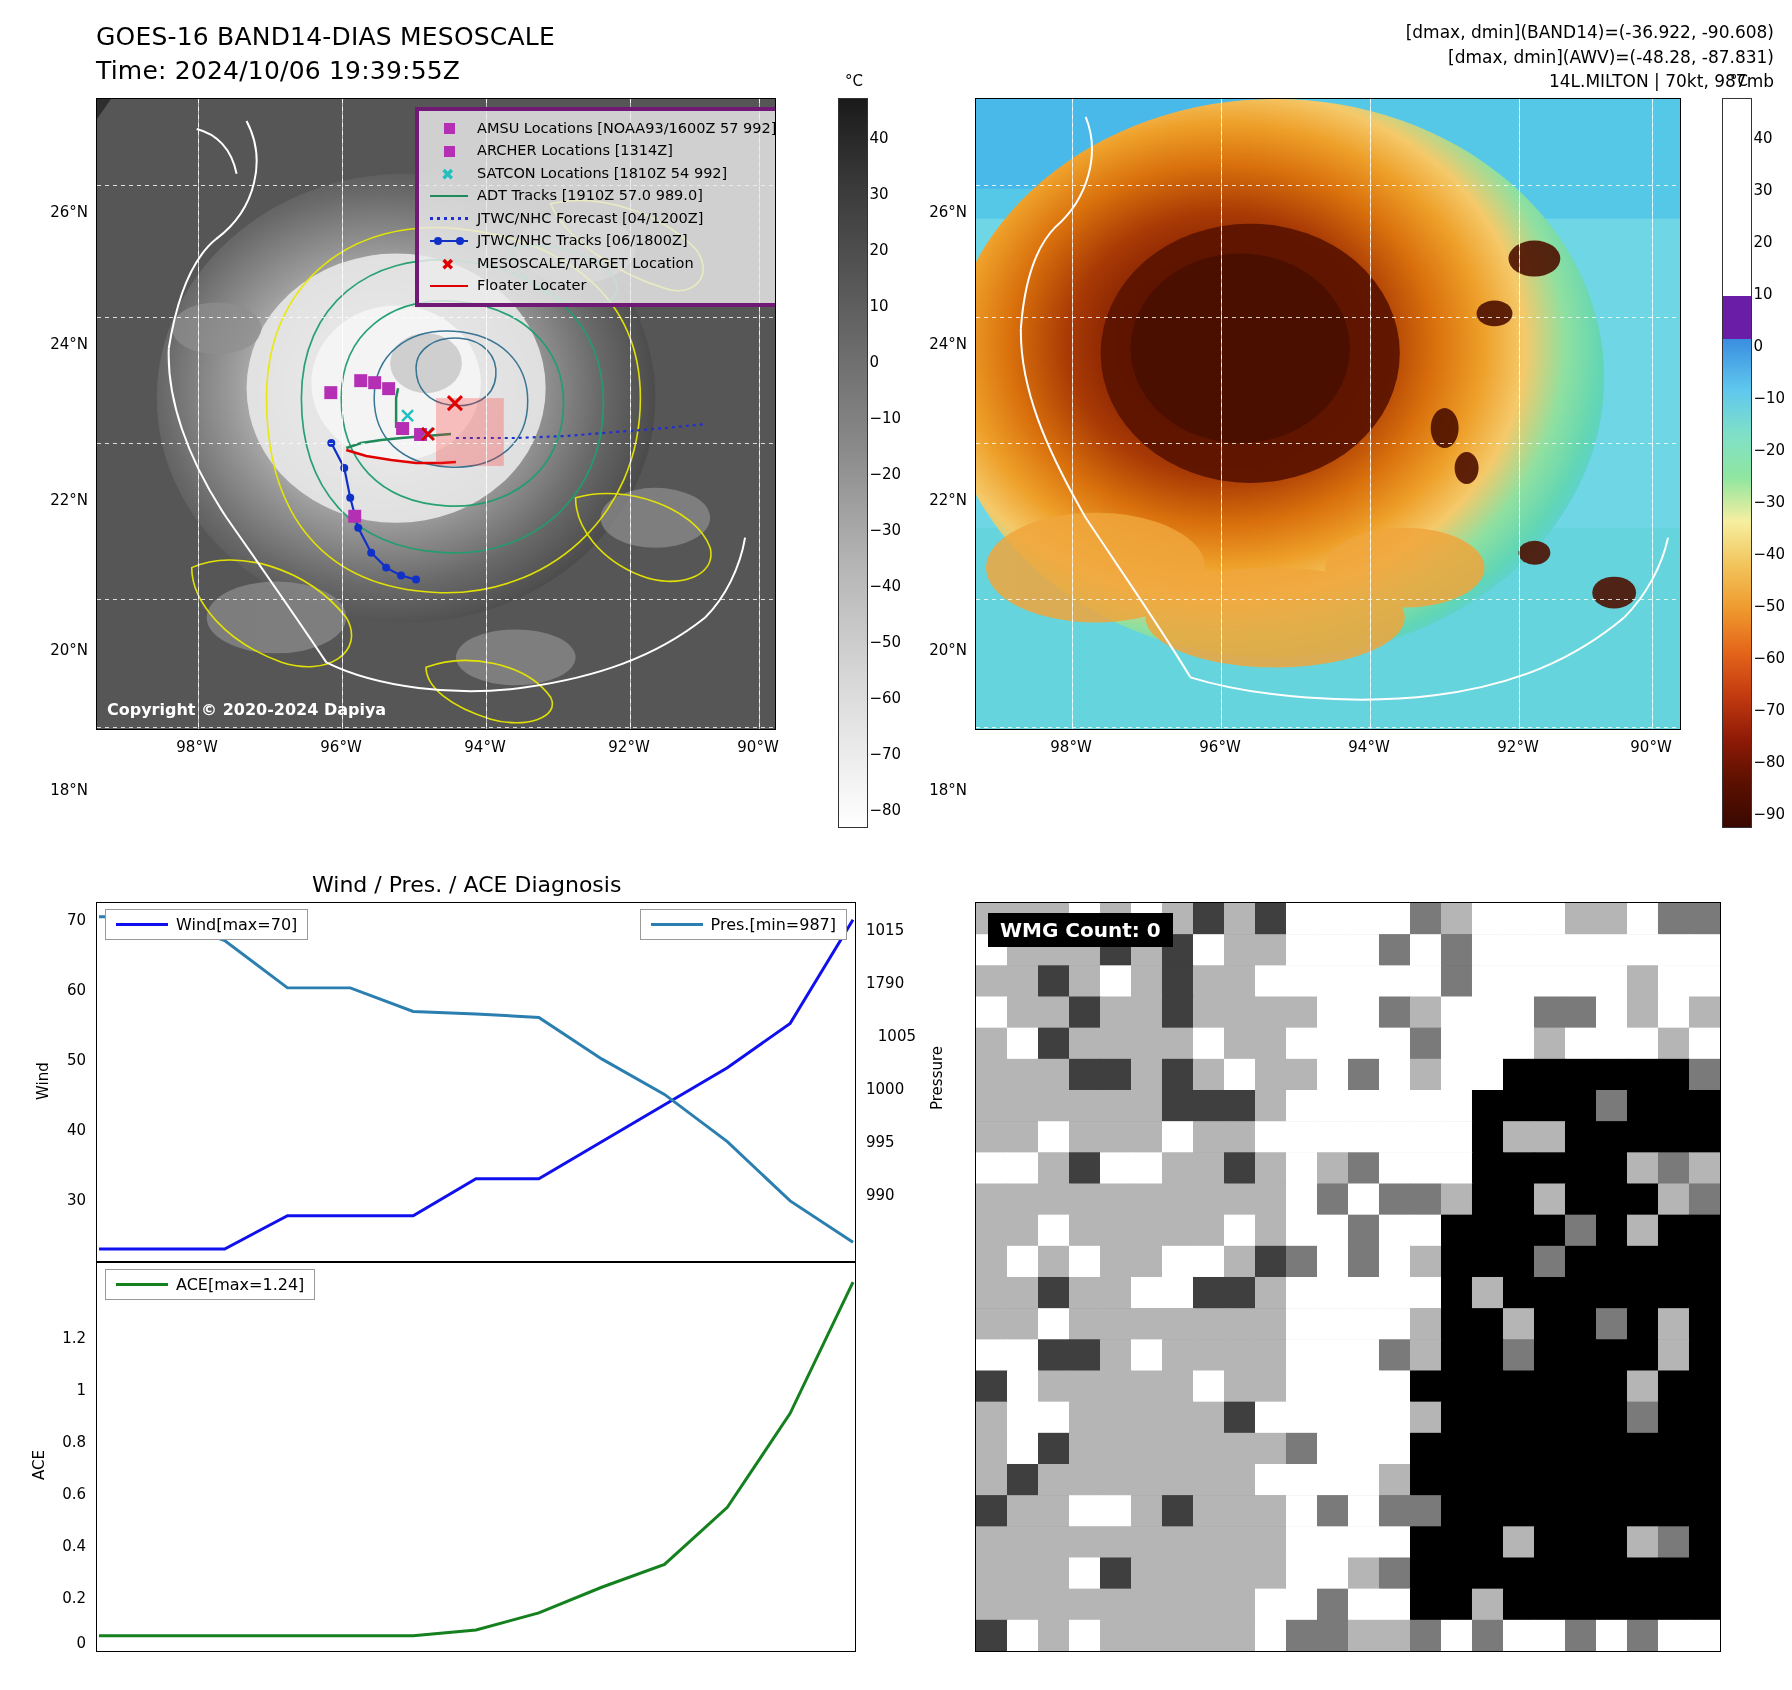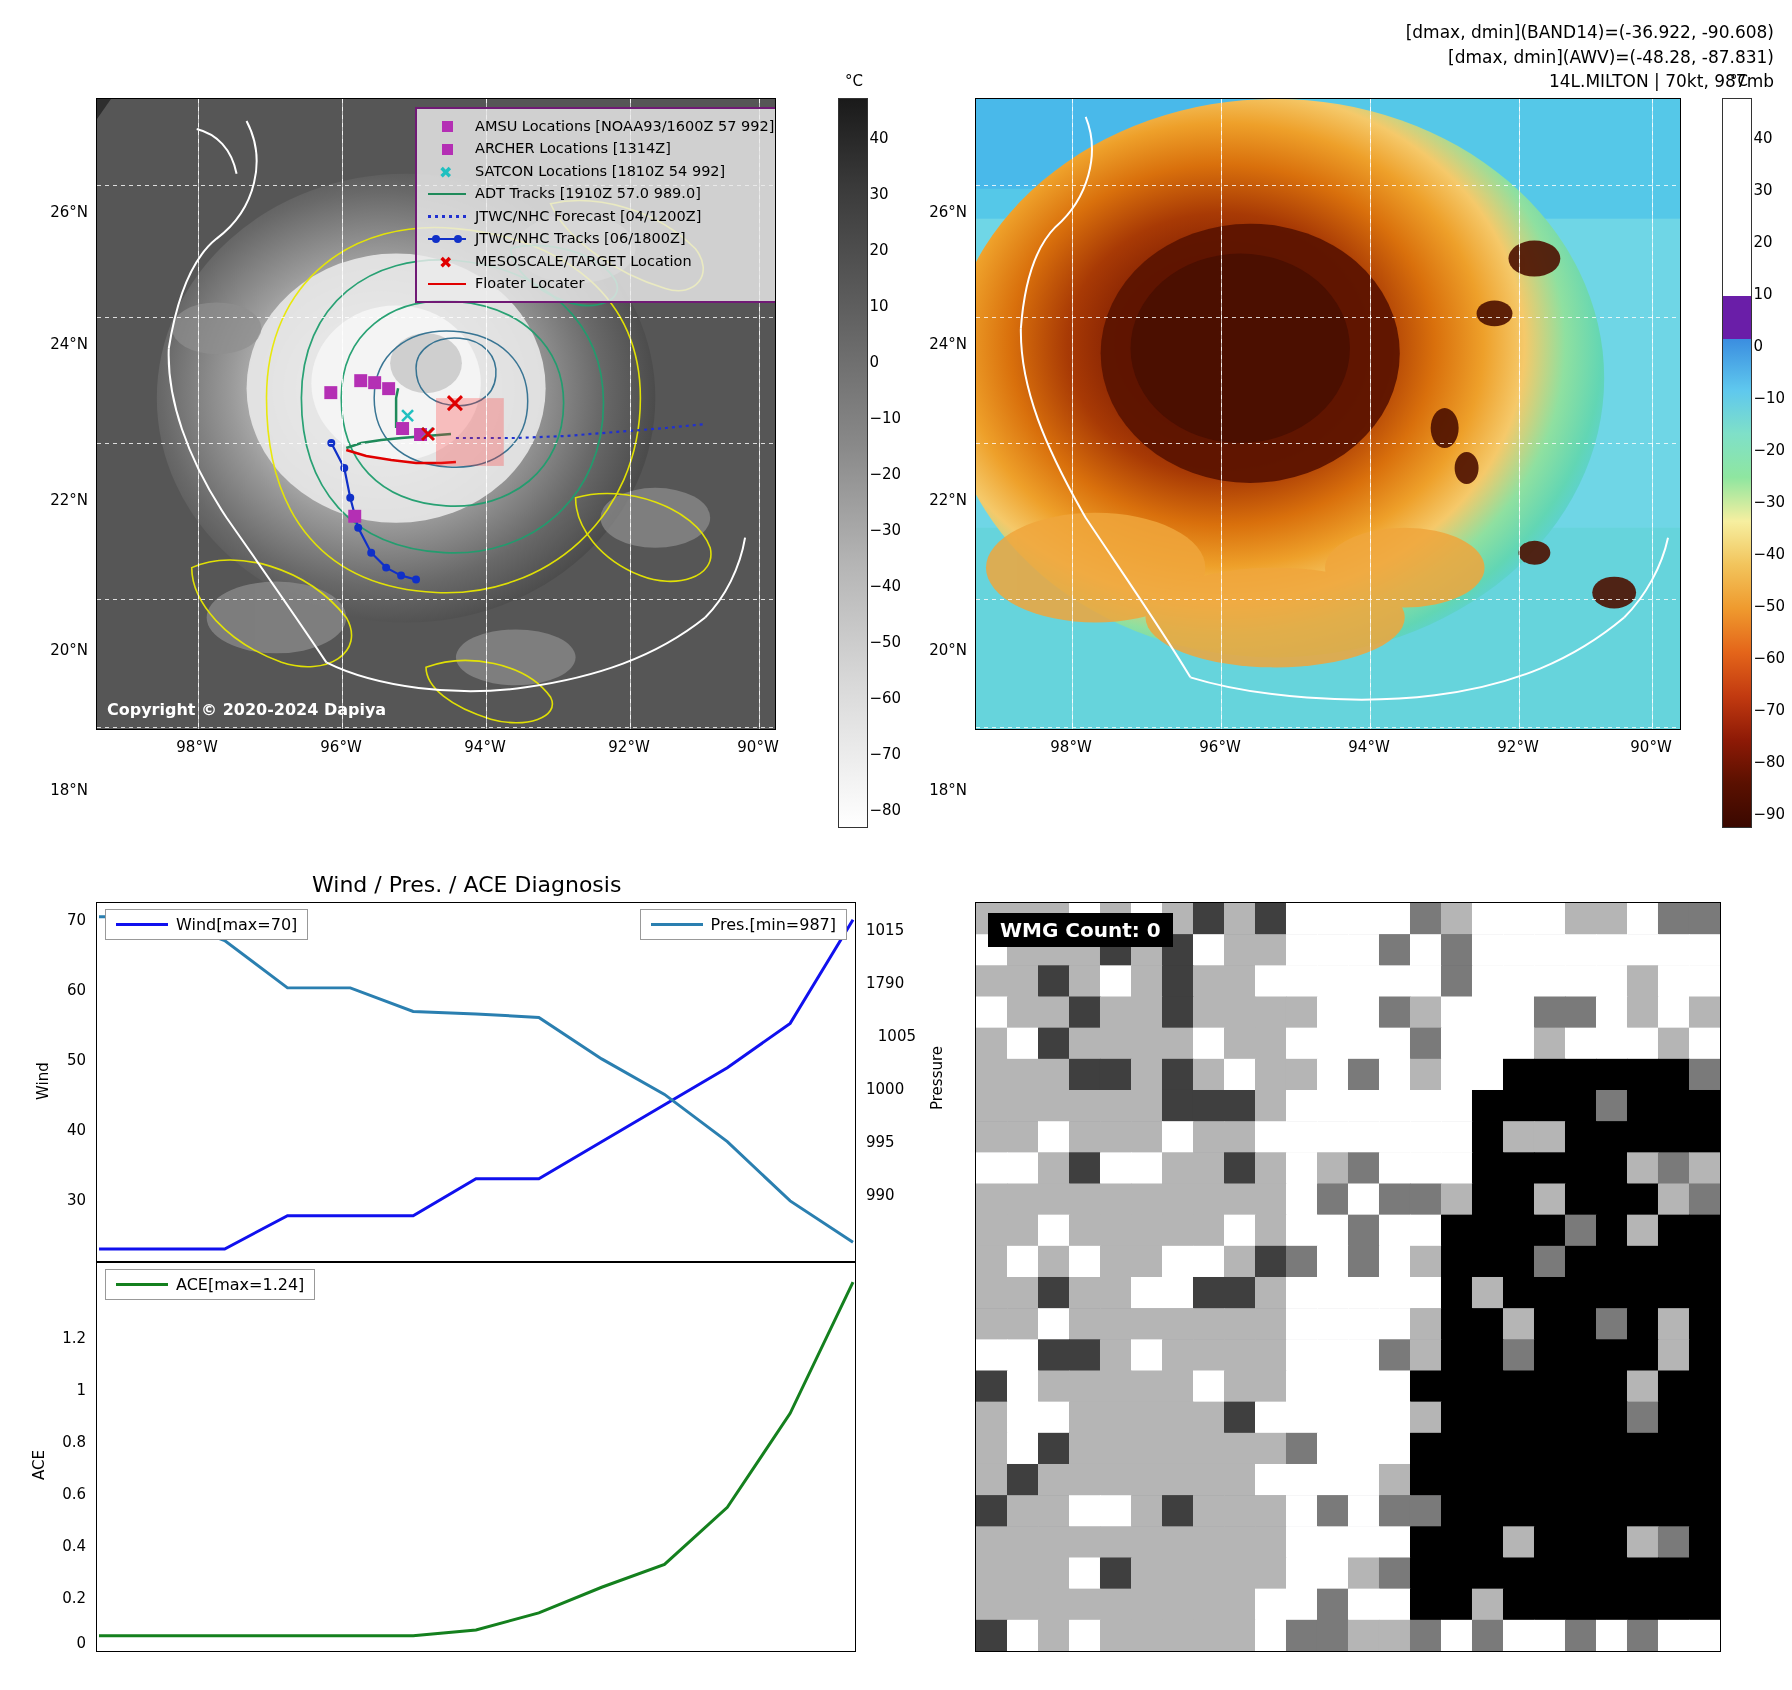--- a/index.html
+++ b/index.html
@@ -22,21 +22,21 @@
   .gridline-v{position:absolute;top:0;bottom:0;width:1px;background:rgba(255,255,255,.65);
     background-image:linear-gradient(to bottom,rgba(255,255,255,.8) 50%,transparent 50%);
     background-size:1px 8px;}
   .gridline-h{position:absolute;left:0;right:0;height:1px;
     background-image:linear-gradient(to right,rgba(255,255,255,.8) 50%,transparent 50%);
     background-size:8px 1px;}
   #copyright{position:absolute;left:10px;bottom:10px;color:#fff;font-size:16px;font-weight:bold;}
 
   
   #ir-legend{position:absolute;left:318px;top:8px;background:rgba(235,235,235,.82);
-    border:2px solid #701a75;padding:6px 10px 6px 8px;font-size:14.5px;line-height:1.55;}
+    border:4px solid #701a75;padding:6px 10px 6px 8px;font-size:14.5px;line-height:1.55;}
   #ir-legend .row{display:flex;align-items:center;white-space:nowrap;}
   #ir-legend .sym{width:44px;display:inline-block;text-align:center;margin-right:6px;flex:0 0 44px;position:relative;height:16px;}
   .sq{width:11px;height:11px;background:#b42fb4;display:inline-block;position:absolute;left:17px;top:3px;}
   .xm{position:absolute;left:14px;top:-2px;color:#20c0c0;font-size:16px;font-weight:bold;}
   .xr{position:absolute;left:14px;top:-2px;color:#e00000;font-size:16px;font-weight:bold;}
   .ln{position:absolute;left:3px;top:7px;width:38px;height:2.5px;}
 
   
   .cbar{position:absolute;}
   .cbar .bar{position:absolute;left:0;top:0;width:100%;height:100%;border:1px solid #333;box-sizing:border-box;}
@@ -56,20 +56,24 @@
   
   #wmg-panel{left:975px;top:902px;width:746px;height:750px;background:#0f172a;overflow:hidden;}
   #wmg-badge{position:absolute;left:12px;top:10px;background:#000;color:#fff;font-size:20px;font-weight:bold;padding:5px 12px;}
   .vlabel{position:absolute;font-size:15px;transform-origin:0 0;transform:rotate(-90deg);}
 </style>
 </head>
 <body>
 
 <div class="root">
 
+  <div class="abs" id="title-block">
+    <div>GOES-16 BAND14-DIAS MESOSCALE</div>
+    <div>Time: 2024/10/06 19:39:55Z</div>
+  </div>
 
   <div class="abs" id="meta-block">
     <div>[dmax, dmin](BAND14)=(-36.922, -90.608)</div>
     <div>[dmax, dmin](AWV)=(-48.28, -87.831)</div>
     <div>14L.MILTON | 70kt, 987mb</div>
   </div>
 
   <div class="panel" id="ir-panel">
     <svg id="ir-canvas" viewBox="0 0 680 632" preserveAspectRatio="none">
       <defs>

